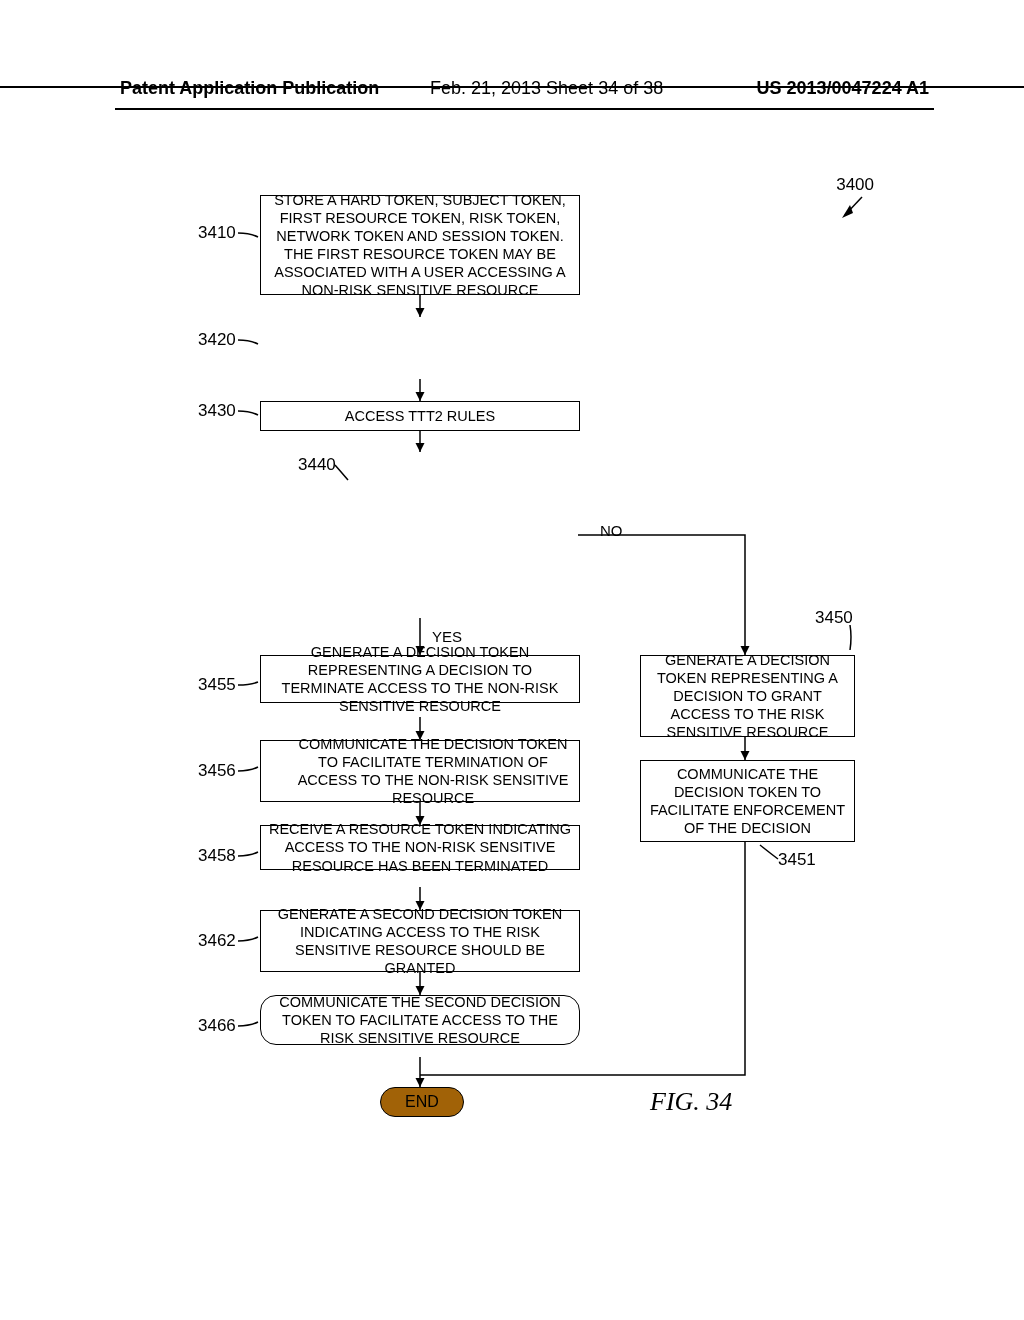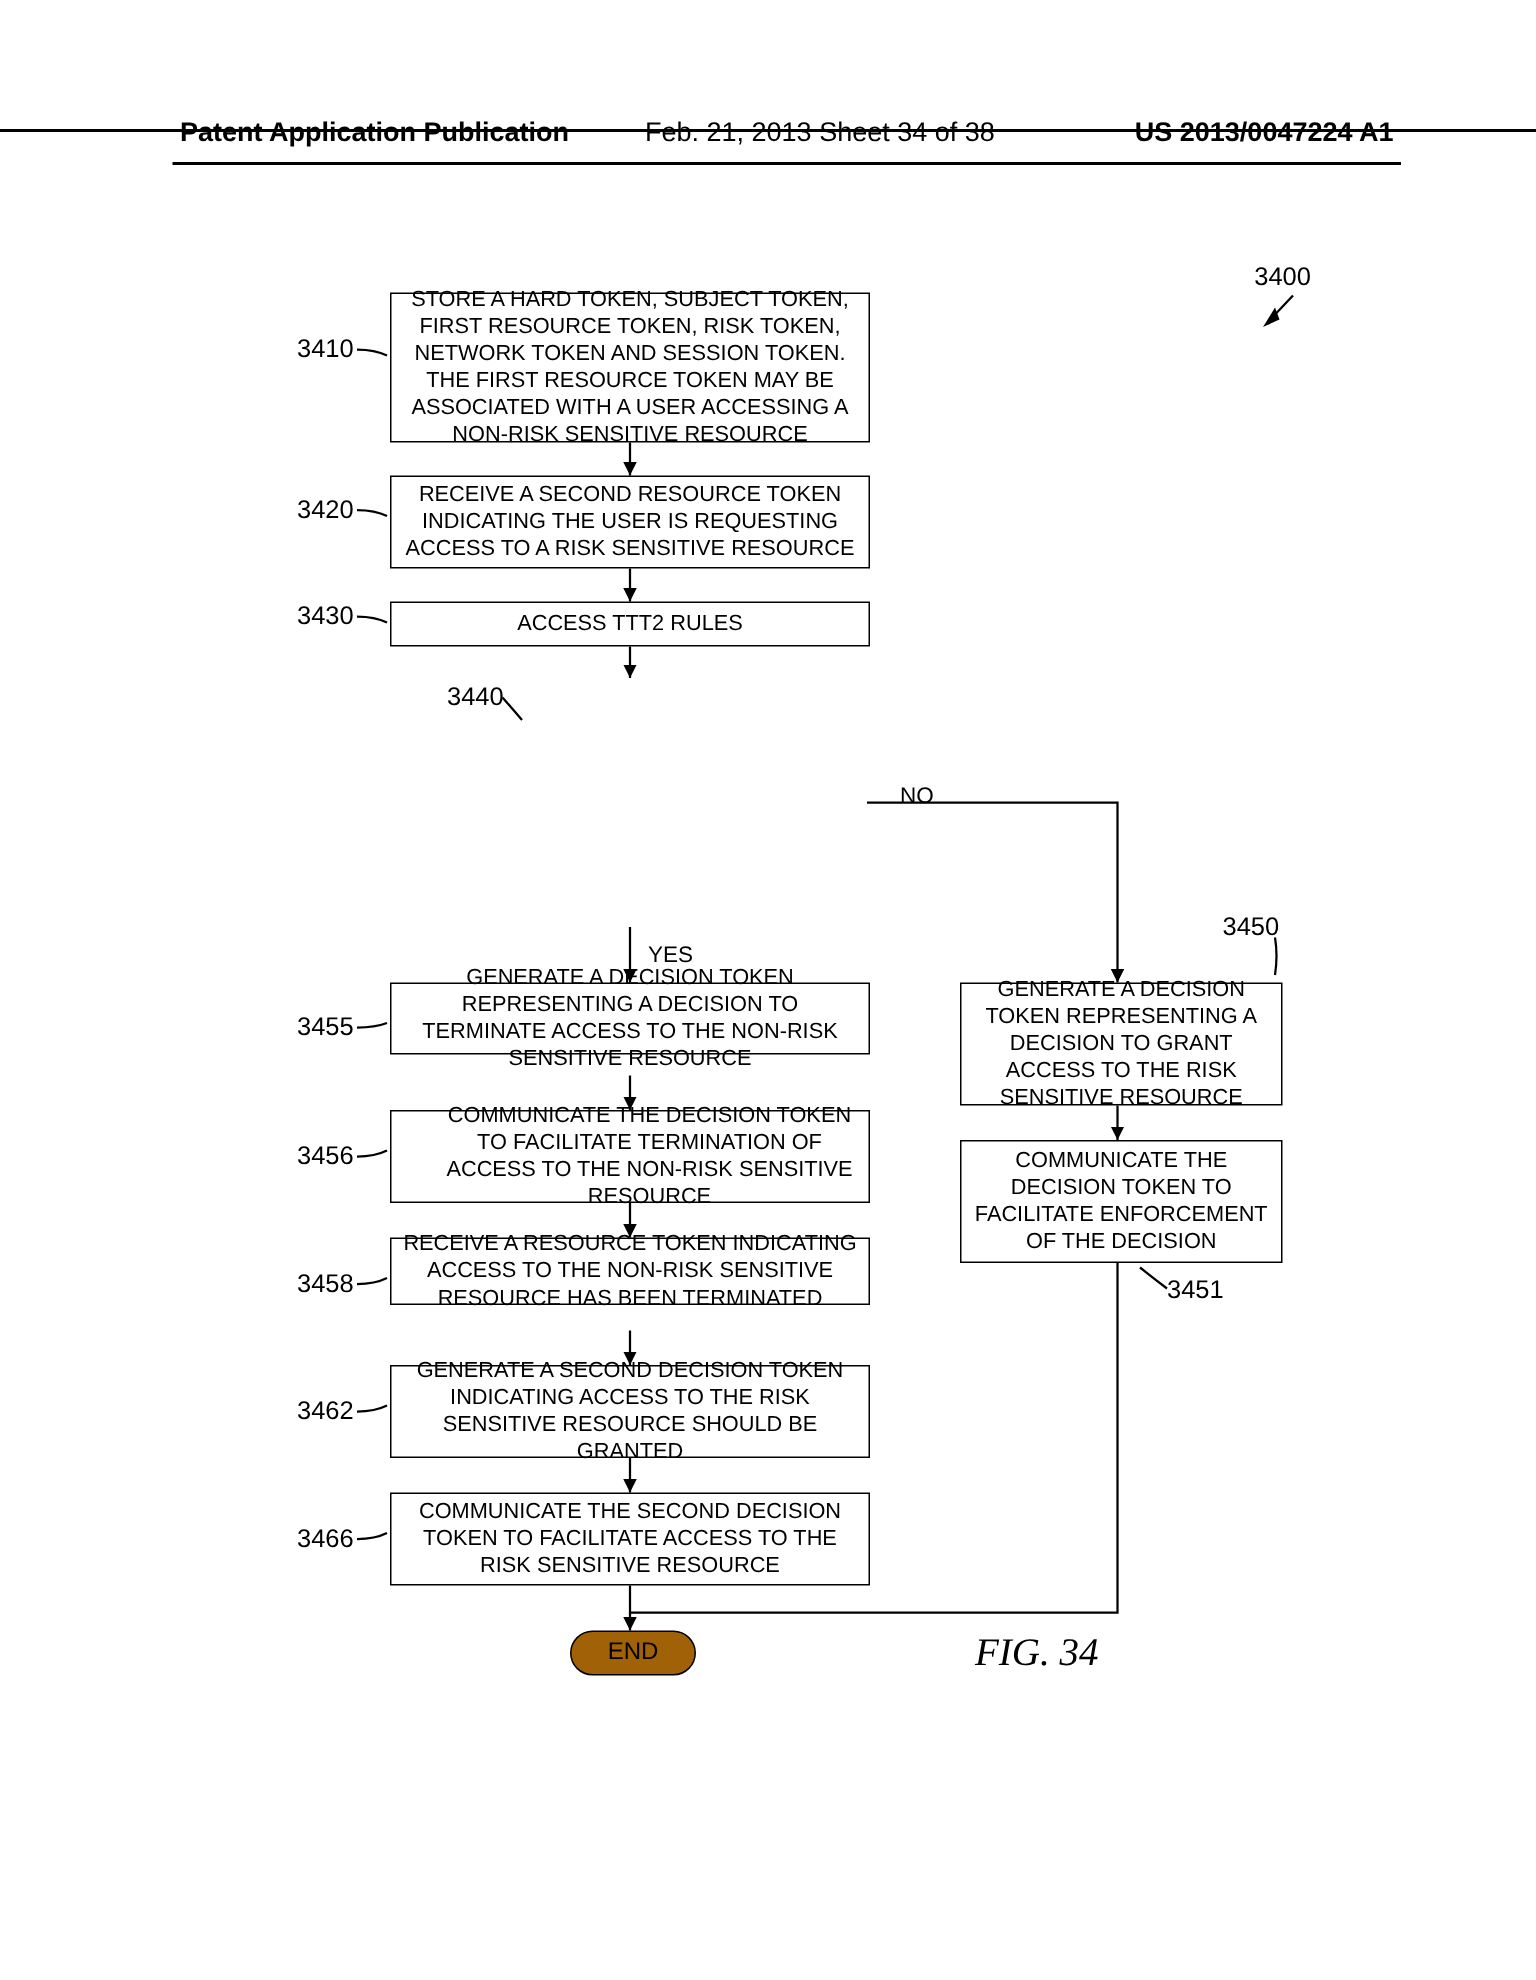--- a/index.html
+++ b/index.html
@@ -131,23 +131,20 @@
 
   <div class="canvas">
 
     <span class="label" style="right:150px; top:10px;">3400</span>
 
     <div class="box" style="left:260px; top:30px; width:320px; height:100px;">
       <span>STORE A HARD TOKEN, SUBJECT TOKEN, FIRST RESOURCE TOKEN, RISK TOKEN, NETWORK TOKEN AND SESSION TOKEN. THE FIRST RESOURCE TOKEN MAY BE ASSOCIATED WITH A USER ACCESSING A NON-RISK SENSITIVE RESOURCE</span>
     </div>
     <span class="label" style="left:198px; top:58px;">3410</span>
 
-    <div class="box" style="left:260px; top:152px; width:320px; height:62px;">
-      <span>RECEIVE A SECOND RESOURCE TOKEN INDICATING THE USER IS REQUESTING ACCESS TO A RISK SENSITIVE RESOURCE</span>
-    </div>
     <span class="label" style="left:198px; top:165px;">3420</span>
 
     <div class="box" style="left:260px; top:236px; width:320px; height:30px;">
       <span>ACCESS TTT2 RULES</span>
     </div>
     <span class="label" style="left:198px; top:236px;">3430</span>
 
     <span class="label" style="left:298px; top:290px;">3440</span>
 
     <span class="edge-label" style="left:600px; top:357px;">NO</span>
@@ -166,21 +163,21 @@
     <div class="box" style="left:260px; top:660px; width:320px; height:45px;">
       <span>RECEIVE A RESOURCE TOKEN INDICATING ACCESS TO THE NON-RISK SENSITIVE RESOURCE HAS BEEN TERMINATED</span>
     </div>
     <span class="label" style="left:198px; top:681px;">3458</span>
 
     <div class="box" style="left:260px; top:745px; width:320px; height:62px;">
       <span>GENERATE A SECOND DECISION TOKEN INDICATING ACCESS TO THE RISK SENSITIVE RESOURCE SHOULD BE GRANTED</span>
     </div>
     <span class="label" style="left:198px; top:766px;">3462</span>
 
-    <div class="box" style="left:260px; top:830px; width:320px; height:62px;">
+    <div class="box" style="left:260px; top:830px; width:320px; height:50px;border-radius:16px;">
       <span>COMMUNICATE THE SECOND DECISION TOKEN TO FACILITATE ACCESS TO THE RISK SENSITIVE RESOURCE</span>
     </div>
     <span class="label" style="left:198px; top:851px;">3466</span>
 
     <div class="box" style="left:640px; top:490px; width:215px; height:82px;">
       <span>GENERATE A DECISION TOKEN REPRESENTING A DECISION TO GRANT ACCESS TO THE RISK SENSITIVE RESOURCE</span>
     </div>
     <span class="label" style="left:815px; top:443px;">3450</span>
 
     <div class="box" style="left:640px; top:595px; width:215px; height:82px;">

